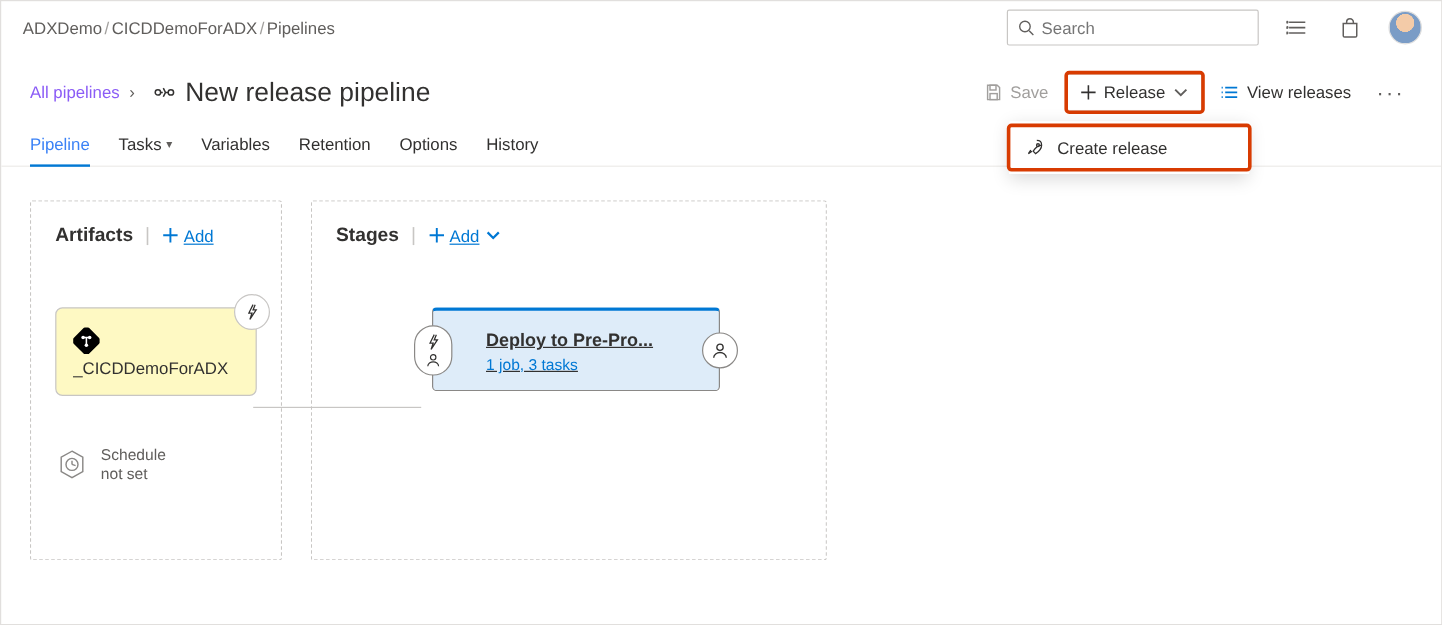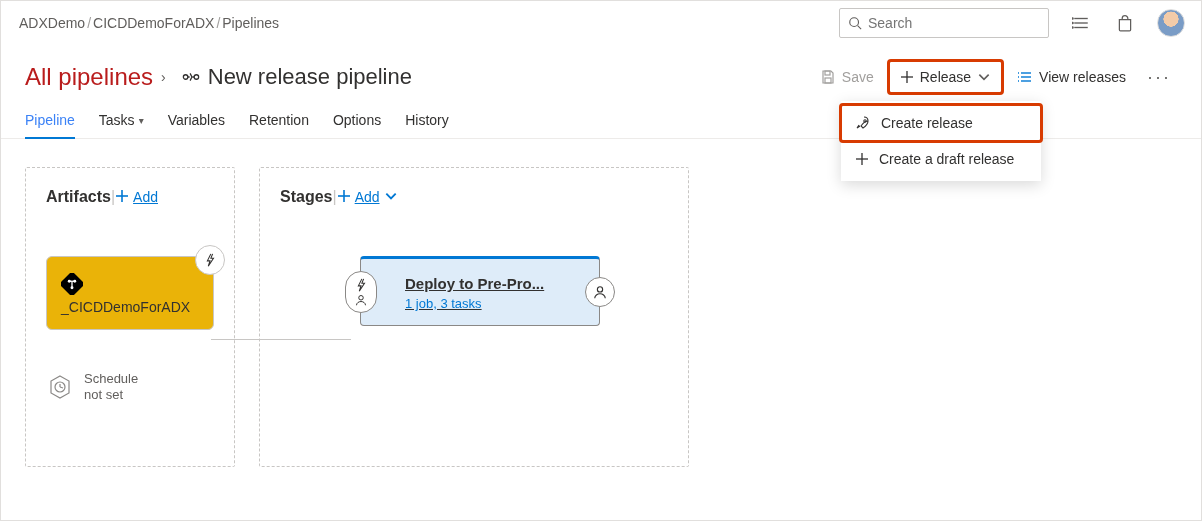--- a/index.html
+++ b/index.html
@@ -63,21 +63,21 @@
     border: 1px solid #ddd;
   }
 
   
   .title-row {
     display: flex;
     align-items: center;
     padding: 16px 24px 10px 24px;
     position: relative;
   }
-  .bc-link { color: #b91c1c; font-size: 24px; font-weight: 400; text-decoration: none;}
+  .bc-link { color: #8b5cf6; font-size: 14px; font-weight: 400; text-decoration: none;}
   .bc-caret { color: #605e5c; margin: 0 8px; font-size: 14px;}
   .pipeline-icon { margin: 0 8px; display:inline-flex; }
   .page-title { font-size: 22px; font-weight: 400; color: #323130; }
 
   .title-actions {
     margin-left: auto;
     display: flex;
     align-items: center;
     gap: 4px;
     position: relative;
@@ -163,36 +163,36 @@
     border: 1px dashed #c8c6c4;
     border-radius: 2px;
     padding: 20px 20px 24px 20px;
     position: relative;
     min-height: 300px;
   }
   .panel.artifacts { width: 210px; }
   .panel.stages { flex: 0 0 auto; width: 430px; }
 
   .panel-header {
-    display:flex; align-items:center; gap:0;
+    display:flex; align-items:center; gap:10px;
     font-size: 16px; font-weight: 600; color:#323130;
     margin-bottom: 50px;
   }
   .panel-header .divider { color:#c8c6c4; font-weight:400;}
   .panel-header .add-link {
     color:#0078d4; font-weight:400; font-size:14px;
     display:inline-flex; gap:4px;
   }
 
   .artifact-card {
     position: relative;
     border:1px solid #c8c6c4;
     border-radius:6px;
     padding: 16px 14px 14px 14px;
-    background:#eab308;
+    background:#fef9c3;
   }
   .artifact-card .bolt {
     position:absolute; top:-12px; right:-12px;
     width:30px; height:30px; border:1px solid #c8c6c4;
     border-radius:50%; background:#fff;
     display:flex; align-items:center; justify-content:center;
   }
   .artifact-name { font-size:14px; color:#323130; margin-top:4px; word-break:break-all;}
 
   .schedule {
@@ -348,29 +348,20 @@
       <div class="dropdown-item highlight-red">
         <span>
           <svg class="ico16" viewBox="0 0 16 16" fill="none" stroke="#323130" stroke-width="1.1">
             <path d="M9 2 c3 0 4 1 4 4 c0 2 -2 5 -5 7 l-2 -2 c2 -3 5 -5 7 -5"></path>
             <circle cx="10" cy="6" r="1.2"></circle>
             <path d="M4 10 l-2 3 l3 -2"></path>
           </svg>
         </span>
         <span>Create release</span>
       </div>
-      <div class="dropdown-item">
-        <span>
-          <svg class="ico14" viewBox="0 0 14 14" stroke="#323130" stroke-width="1.3">
-              <line x1="7" y1="1" x2="7" y2="13"></line>
-              <line x1="1" y1="7" x2="13" y2="7"></line>
-            </svg>
-        </span>
-        <span>Create a draft release</span>
-      </div>
     </div>
   </div>
 </div>
 
 <div class="tabs">
   <div class="tab active">Pipeline</div>
   <div class="tab">
     <span>Tasks</span>
     <span class="chev">▾</span>
   </div>

